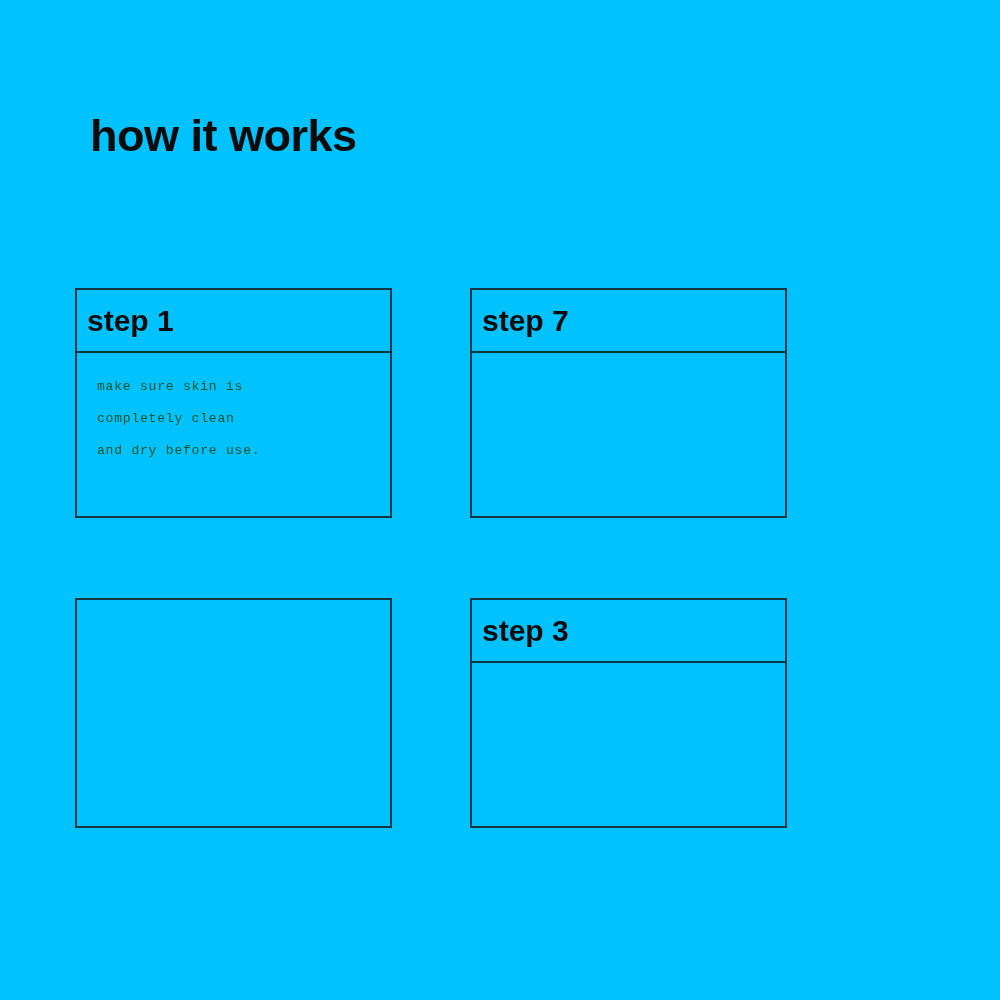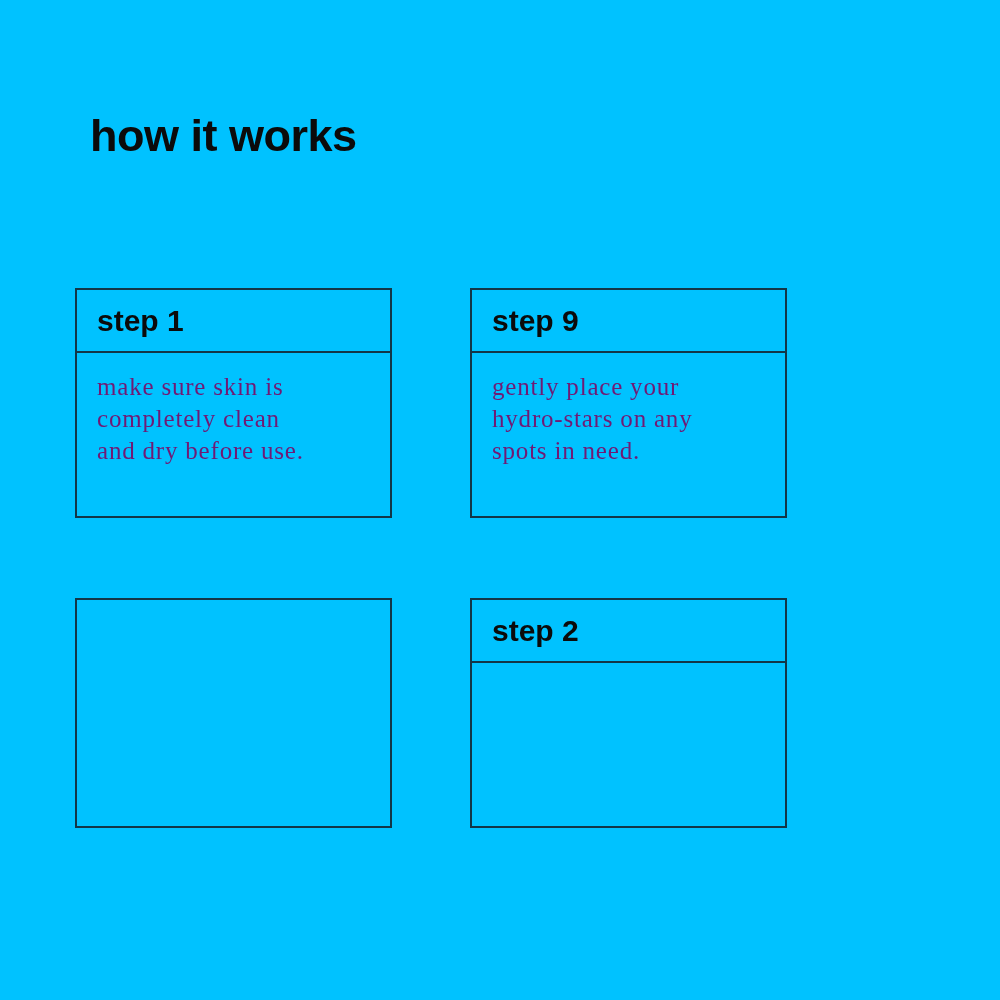--- a/index.html
+++ b/index.html
@@ -43,36 +43,36 @@
     background: transparent;
     display: flex;
     flex-direction: column;
   }
   .step-card-header {
     height: 63px;
     box-sizing: border-box;
     border-bottom: 2px solid #133647;
     display: flex;
     align-items: center;
-    padding: 0 20px;
+    padding: 0 10px;
   }
   .step-label {
     font-family: "Liberation Sans", sans-serif;
     font-size: 30px;
     font-weight: 800;
     color: #0b0b0b;
     letter-spacing: 0;
   }
   .step-body {
     padding: 18px 18px 0 20px;
-    font-family: Liberation Serif, serif;
-    font-size: 25px;
+    font-family: Liberation Mono, monospace;
+    font-size: 13px;
     line-height: 32px;
     letter-spacing: 0.8px;
-    color: #701a75;
+    color: #14532d;
     white-space: pre-line;
   }
 </style>
 </head>
 <body>
 
 <div class="page">
 
   <h1 class="page-title">how it works</h1>
 
@@ -82,30 +82,27 @@
       <div class="step-card-header">
         <span class="step-label">step 1</span>
       </div>
       <div class="step-body">make sure skin is
 completely clean
 and dry before use.</div>
     </div>
 
     <div class="step-card">
       <div class="step-card-header">
-        <span class="step-label">step 9</span>
+        <span class="step-label">step 7</span>
       </div>
-      <div class="step-body">gently place your
-hydro-stars on any
-spots in need.</div>
     </div>
 
     <div class="step-card">
     </div>
 
     <div class="step-card">
       <div class="step-card-header">
-        <span class="step-label">step 2</span>
+        <span class="step-label">step 3</span>
       </div>
     </div>
 
   </div>
 </div>
 
 </body></html>

